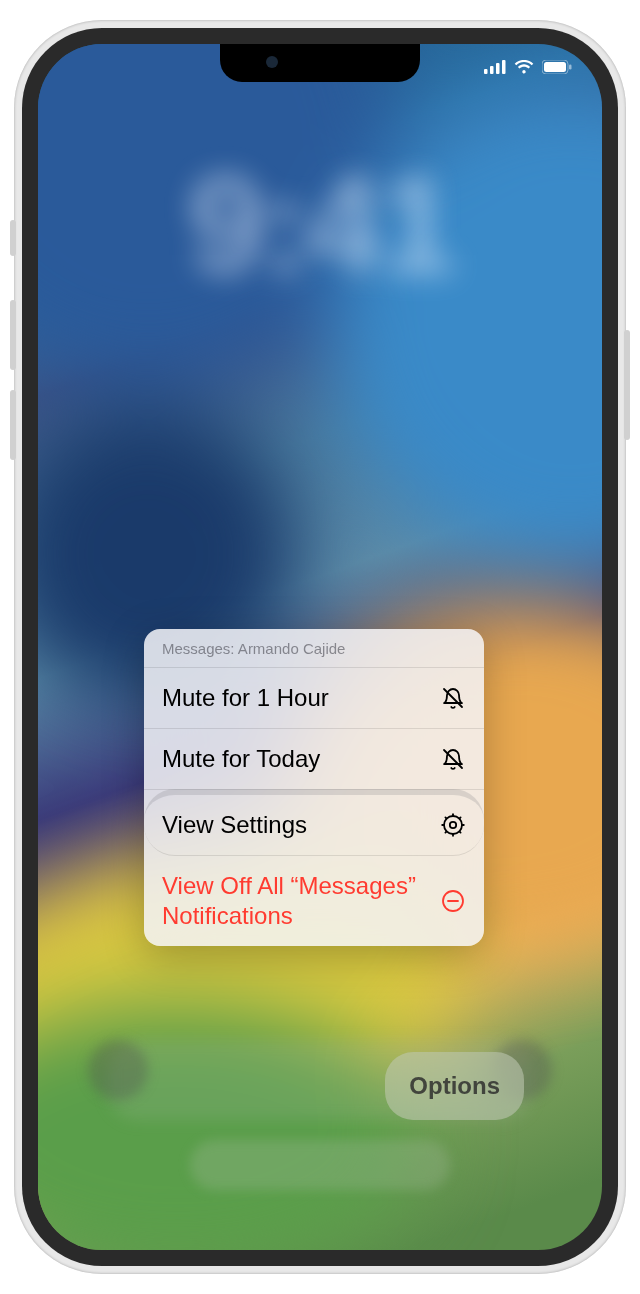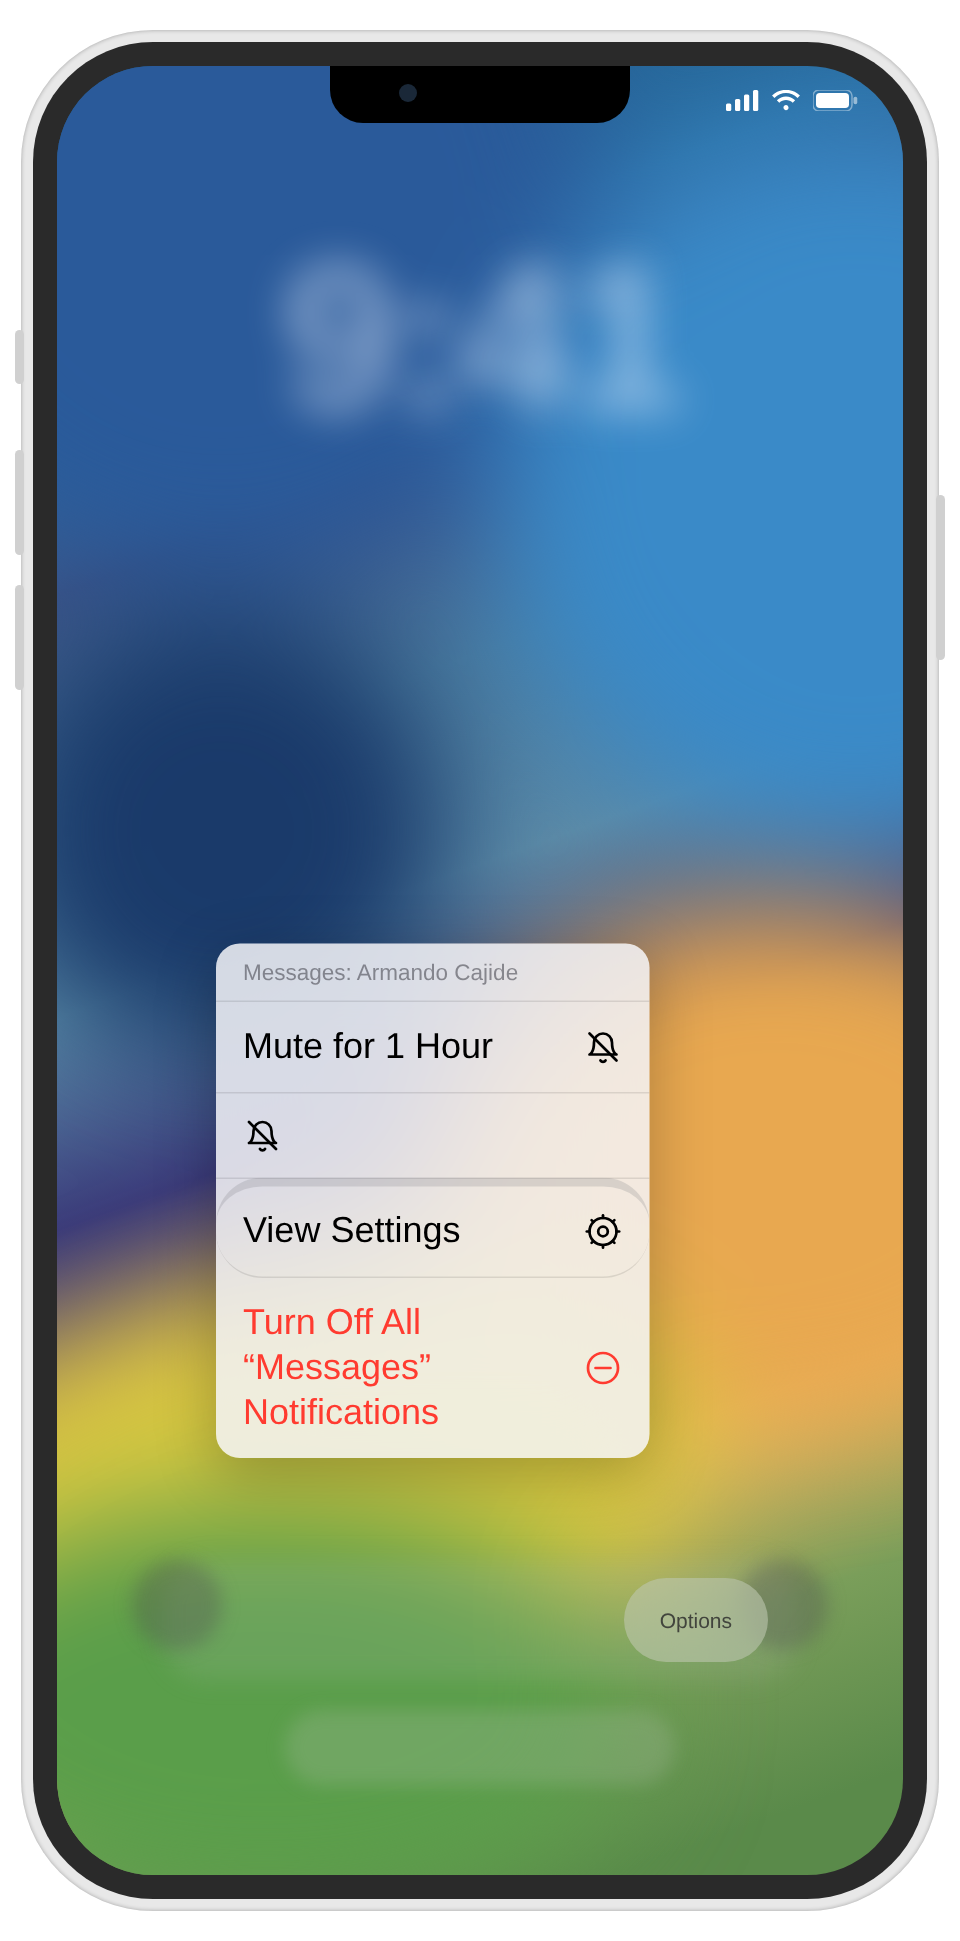--- a/index.html
+++ b/index.html
@@ -107,21 +107,21 @@
       align-items: center;
       gap: 8px;
       z-index: 50;
     }
     .status-bar svg { display: block; }
 
     .menu-card {
       position: absolute;
       left: 106px;
       top: 585px;
-      width: 289px;
+      width: 340px;
       background: rgba(245,245,248,0.85);
       backdrop-filter: blur(30px);
       border-radius: 16px;
       overflow: hidden;
       box-shadow: 0 10px 40px rgba(0,0,0,0.25);
     }
     .menu-header {
       padding: 11px 18px 10px;
       border-bottom: 1px solid rgba(0,0,0,0.1);
       font-size: 15px;
@@ -145,28 +145,29 @@
     }
     .menu-item:last-child { border-bottom: none; }
     .menu-item.danger { color: #ff3b30; }
     .menu-item.danger svg { stroke: #ff3b30; fill: none; }
     .menu-item .label { flex: 1; padding-right: 12px; }
     .menu-icon { width: 26px; height: 26px; flex-shrink: 0; display:flex; align-items:center; justify-content:center; }
 
     .options-pill {
       position: absolute;
       top: 1008px;
-      right: 90px;
+      right: 78px;
       padding: 20px 24px;
       background: rgba(200,205,190,0.5);
       backdrop-filter: blur(20px);
       border-radius: 28px;
-      font-size: 14px;
+      font-size: 24px;
       color: rgba(40,40,40,0.8);
       cursor: pointer;
+      font-weight: bold;
     }
 
     .lock-hint-blur {
       position: absolute;
       bottom: 60px;
       left: 50%;
       transform: translateX(-50%);
       width: 260px;
       height: 50px;
       background: rgba(180,190,170,0.25);
@@ -257,20 +258,21 @@
           <span class="menu-icon">
             <svg width="24" height="24" viewBox="0 0 24 24" fill="none" stroke="#000" stroke-width="1.8" stroke-linecap="round" stroke-linejoin="round">
                 <path d="M18 9c0-3.3-2.7-6-6-6S6 5.7 6 9c0 7-3 8-3 8h18s-3-1-3-8"></path>
                 <path d="M13.7 21a2 2 0 0 1-3.4 0"></path>
                 <line x1="3" y1="3" x2="21" y2="21"></line>
               </svg>
           </span>
         </div>
 
         <div class="menu-item">
+          <span class="label">Mute for Today</span>
           <span class="menu-icon">
             <svg width="24" height="24" viewBox="0 0 24 24" fill="none" stroke="#000" stroke-width="1.8" stroke-linecap="round" stroke-linejoin="round">
                 <path d="M18 9c0-3.3-2.7-6-6-6S6 5.7 6 9c0 7-3 8-3 8h18s-3-1-3-8"></path>
                 <path d="M13.7 21a2 2 0 0 1-3.4 0"></path>
                 <line x1="3" y1="3" x2="21" y2="21"></line>
               </svg>
           </span>
         </div>
 
         <div class="menu-item big-sep">
@@ -285,21 +287,21 @@
                 <line x1="21" y1="12" x2="22.8" y2="12"></line>
                 <line x1="5.6" y1="5.6" x2="4.4" y2="4.4"></line>
                 <line x1="18.4" y1="18.4" x2="19.6" y2="19.6"></line>
                 <line x1="5.6" y1="18.4" x2="4.4" y2="19.6"></line>
                 <line x1="18.4" y1="5.6" x2="19.6" y2="4.4"></line>
               </svg>
           </span>
         </div>
 
         <div class="menu-item danger">
-          <span class="label">Turn Off All “Messages” Notifications</span>
+          <span class="label">View Off All “Messages” Notifications</span>
           <span class="menu-icon">
             <svg width="24" height="24" viewBox="0 0 24 24" fill="none" stroke="#ff3b30" stroke-width="1.8" stroke-linecap="round">
                 <circle cx="12" cy="12" r="10"></circle>
                 <line x1="7" y1="12" x2="17" y2="12"></line>
               </svg>
           </span>
         </div>
       </div>
 
       <div class="options-pill">

